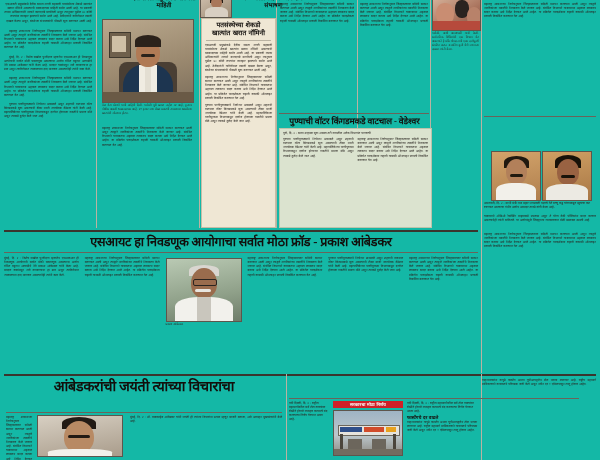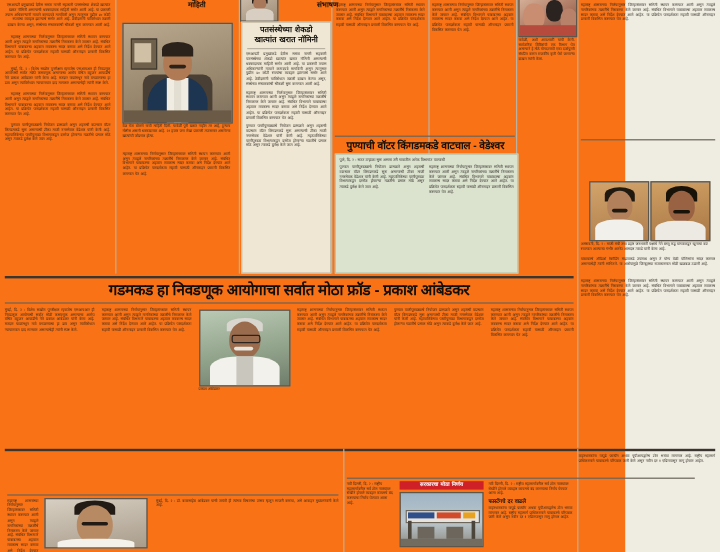--- a/index.html
+++ b/index.html
@@ -2,35 +2,35 @@
 <html><head>
 <meta charset="utf-8">
 <style>
   html,body{margin:0;padding:0;}
   body{
     width:600px;height:460px;overflow:hidden;
     background:#efece1;
     font-family:"DejaVu Sans","Liberation Sans",sans-serif;
     color:#191512;
   }
-  .page{position:relative;width:521px;height:460px;background:#f97316;}
+  .page{position:relative;width:600px;height:460px;background:#14b8a6;}
 
   
   .body-text{font-size:3.05px;line-height:4.15px;text-align:justify;color:#2a2520;
              letter-spacing:0px;word-spacing:0.2px;}
   .cap{font-size:3.0px;line-height:4.0px;text-align:justify;color:#2a2520;}
 
   .col{box-sizing:border-box;}
   .rule-v{position:absolute;width:1px;background:#b9b2a2;}
   .rule-h{position:absolute;height:1px;background:#6a645a;}
   .rule-h.thick{height:1.6px;background:#3a352e;}
   .rule-h.thin{height:1px;background:#b9b2a2;}
 
   
-  .hl{font-family:Liberation Sans, sans-serif;font-weight:bold;color:#120f0c;}
+  .hl{font-family:Liberation Serif, serif;font-weight:bold;color:#120f0c;}
   .hl-mega{font-size:14.2px;line-height:16px;letter-spacing:-0.2px;text-align:center;}
   .hl-big{font-size:12.6px;line-height:14.4px;text-align:center;letter-spacing:-0.2px;}
   .hl-mid{font-size:8.6px;line-height:10px;text-align:center;letter-spacing:-0.1px;}
   .hl-small{font-size:6.6px;line-height:7.9px;text-align:center;}
   .hl-ssmall{font-size:6.0px;line-height:7.2px;text-align:center;}
 
   .serif-hl{font-family:"DejaVu Serif","Liberation Serif",serif;}
 
   
   .photo{position:absolute;overflow:hidden;background:#8d8377;}
@@ -152,21 +152,21 @@
     <div class="p-hair" style="left:12px;top:3px;width:26px;height:13px;background:#181209;"></div>
     <div class="p-head" style="left:14px;top:7px;width:22px;height:26px;background:#996242;"></div>
     <div style="position:absolute;left:18px;top:23px;width:14px;height:3px;background:#181209;border-radius:2px;"></div>
     <div class="p-shirt" style="left:3px;top:32px;width:42px;height:17px;background:#eceae3;"></div>
   </div>
 
   <div class="byline" style="position:absolute;left:484px;top:201px;width:112px;">अमरावती, दि. २ : माजी मंत्री तथा प्रहार जनशक्ती पक्षाचे नेते बच्चू कडू यांच्याकडून खुनाचा कट रचण्यात आल्याचा गंभीर आरोप आमदार तावडे यांनी केला आहे.</div>
   <div class="body-text" style="position:absolute;left:484px;top:214px;width:112px;height:12px;overflow:hidden;">याबाबतचे ऑडिओ रेकॉर्डिंग माझ्याकडे उपलब्ध असून ते योग्य वेळी पोलिसांना सादर करणार असल्याचेही त्यांनी सांगितले. या आरोपांमुळे जिल्ह्याच्या राजकारणात मोठी खळबळ उडाली आहे.</div>
 
   <div class="rule-h thick" style="left:4px;top:230px;width:474px;"></div>
-  <div class="hl hl-big" style="position:absolute;left:4px;top:235px;width:474px;">गडमकड हा निवडणूक आयोगाचा सर्वात मोठा फ्रॉड - प्रकाश आंबेडकर</div>
+  <div class="hl hl-big" style="position:absolute;left:4px;top:235px;width:474px;">एसआयट हा निवडणूक आयोगाचा सर्वात मोठा फ्रॉड - प्रकाश आंबेडकर</div>
   <div class="rule-h" style="left:4px;top:252px;width:474px;"></div>
   <div class="rule-v" style="left:481px;top:228px;height:145px;"></div>
 
   <div style="position:absolute;left:4px;top:256px;width:474px;height:114px;display:flex;gap:6px;">
     <div class="body-text col" style="width:78px;">मुंबई, दि. २ : विशेष सखोल पुनरीक्षण म्हणजेच एसआयआर ही निवडणूक आयोगाची सर्वात मोठी फसवणूक असल्याचा आरोप वंचित बहुजन आघाडीचे नेते प्रकाश आंबेडकर यांनी केला आहे. मतदार याद्यांमधून नावे वगळण्याचा हा डाव असून त्याविरोधात न्यायालयात दाद मागणार असल्याचेही त्यांनी स्पष्ट केले.</div>
     <div class="body-text col" style="width:78px;">महाराष्ट्र शासनाच्या निर्णयानुसार जिल्हास्तरावर समिती स्थापन करण्यात आली असून त्याद्वारे नागरिकांच्या तक्रारींचे निराकरण केले जाणार आहे. संबंधित विभागाने याबाबतचा अहवाल लवकरच सादर करावा असे निर्देश देण्यात आले आहेत. या प्रक्रियेत पारदर्शकता राहावी यासाठी ऑनलाइन प्रणाली विकसित करण्यात येत आहे.</div>
     <div class="col" style="width:78px;position:relative;">
       <div class="photo frame" style="position:relative;left:0;top:2px;width:74px;height:62px;">
         <div style="position:absolute;inset:0;background:linear-gradient(170deg,#b9c9b3,#8fa089 60%,#6f7d6a);"></div>
         <div class="p-hair" style="left:22px;top:6px;width:30px;height:11px;background:#d9d6d0;border-radius:50% 50% 0 0;"></div>
@@ -183,20 +183,21 @@
     <div class="body-text col" style="width:72px;">महाराष्ट्र शासनाच्या निर्णयानुसार जिल्हास्तरावर समिती स्थापन करण्यात आली असून त्याद्वारे नागरिकांच्या तक्रारींचे निराकरण केले जाणार आहे. संबंधित विभागाने याबाबतचा अहवाल लवकरच सादर करावा असे निर्देश देण्यात आले आहेत. या प्रक्रियेत पारदर्शकता राहावी यासाठी ऑनलाइन प्रणाली विकसित करण्यात येत आहे.</div>
   </div>
 
   <div class="body-text" style="position:absolute;left:484px;top:232px;width:112px;height:140px;overflow:hidden;">महाराष्ट्र शासनाच्या निर्णयानुसार जिल्हास्तरावर समिती स्थापन करण्यात आली असून त्याद्वारे नागरिकांच्या तक्रारींचे निराकरण केले जाणार आहे. संबंधित विभागाने याबाबतचा अहवाल लवकरच सादर करावा असे निर्देश देण्यात आले आहेत. या प्रक्रियेत पारदर्शकता राहावी यासाठी ऑनलाइन प्रणाली विकसित करण्यात येत आहे.</div>
 
   <div class="rule-h thick" style="left:4px;top:374px;width:592px;"></div>
   <div class="rule-v" style="left:286px;top:374px;height:86px;"></div>
   <div class="rule-v" style="left:481px;top:374px;height:86px;"></div>
 
   <div style="position:absolute;left:6px;top:378px;width:276px;">
+    <div class="hl hl-mega">आंबेडकरांची जयंती त्यांच्या विचारांचा</div>
   </div>
   <div class="rule-h" style="left:6px;top:412px;width:276px;"></div>
 
   <div style="position:absolute;left:6px;top:415px;width:276px;height:44px;display:flex;gap:5px;">
     <div class="body-text col" style="width:26px;">महाराष्ट्र शासनाच्या निर्णयानुसार जिल्हास्तरावर समिती स्थापन करण्यात आली असून त्याद्वारे नागरिकांच्या तक्रारींचे निराकरण केले जाणार आहे. संबंधित विभागाने याबाबतचा अहवाल लवकरच सादर करावा असे निर्देश देण्यात आले आहेत. या प्रक्रियेत पारदर्शकता राहावी यासाठी ऑनलाइन प्रणाली विकसित करण्यात येत आहे.</div>
     <div class="col" style="width:88px;">
       <div class="photo frame" style="position:relative;width:84px;height:40px;">
         <div style="position:absolute;inset:0;background:linear-gradient(170deg,#d7cfc2,#a99c8b);"></div>
         <div class="p-hair" style="left:24px;top:1px;width:34px;height:12px;background:#221a14;"></div>
         <div class="p-head" style="left:26px;top:5px;width:30px;height:32px;background:#b88a64;"></div>

